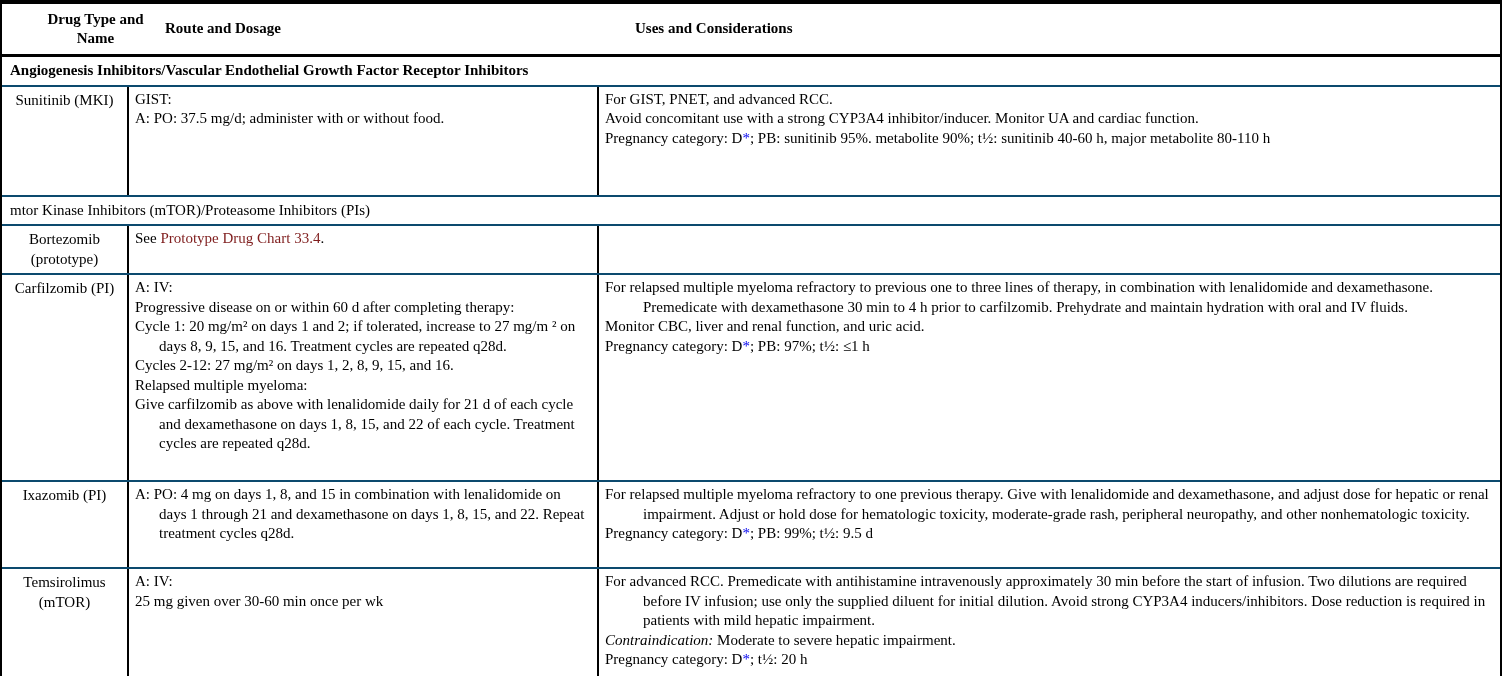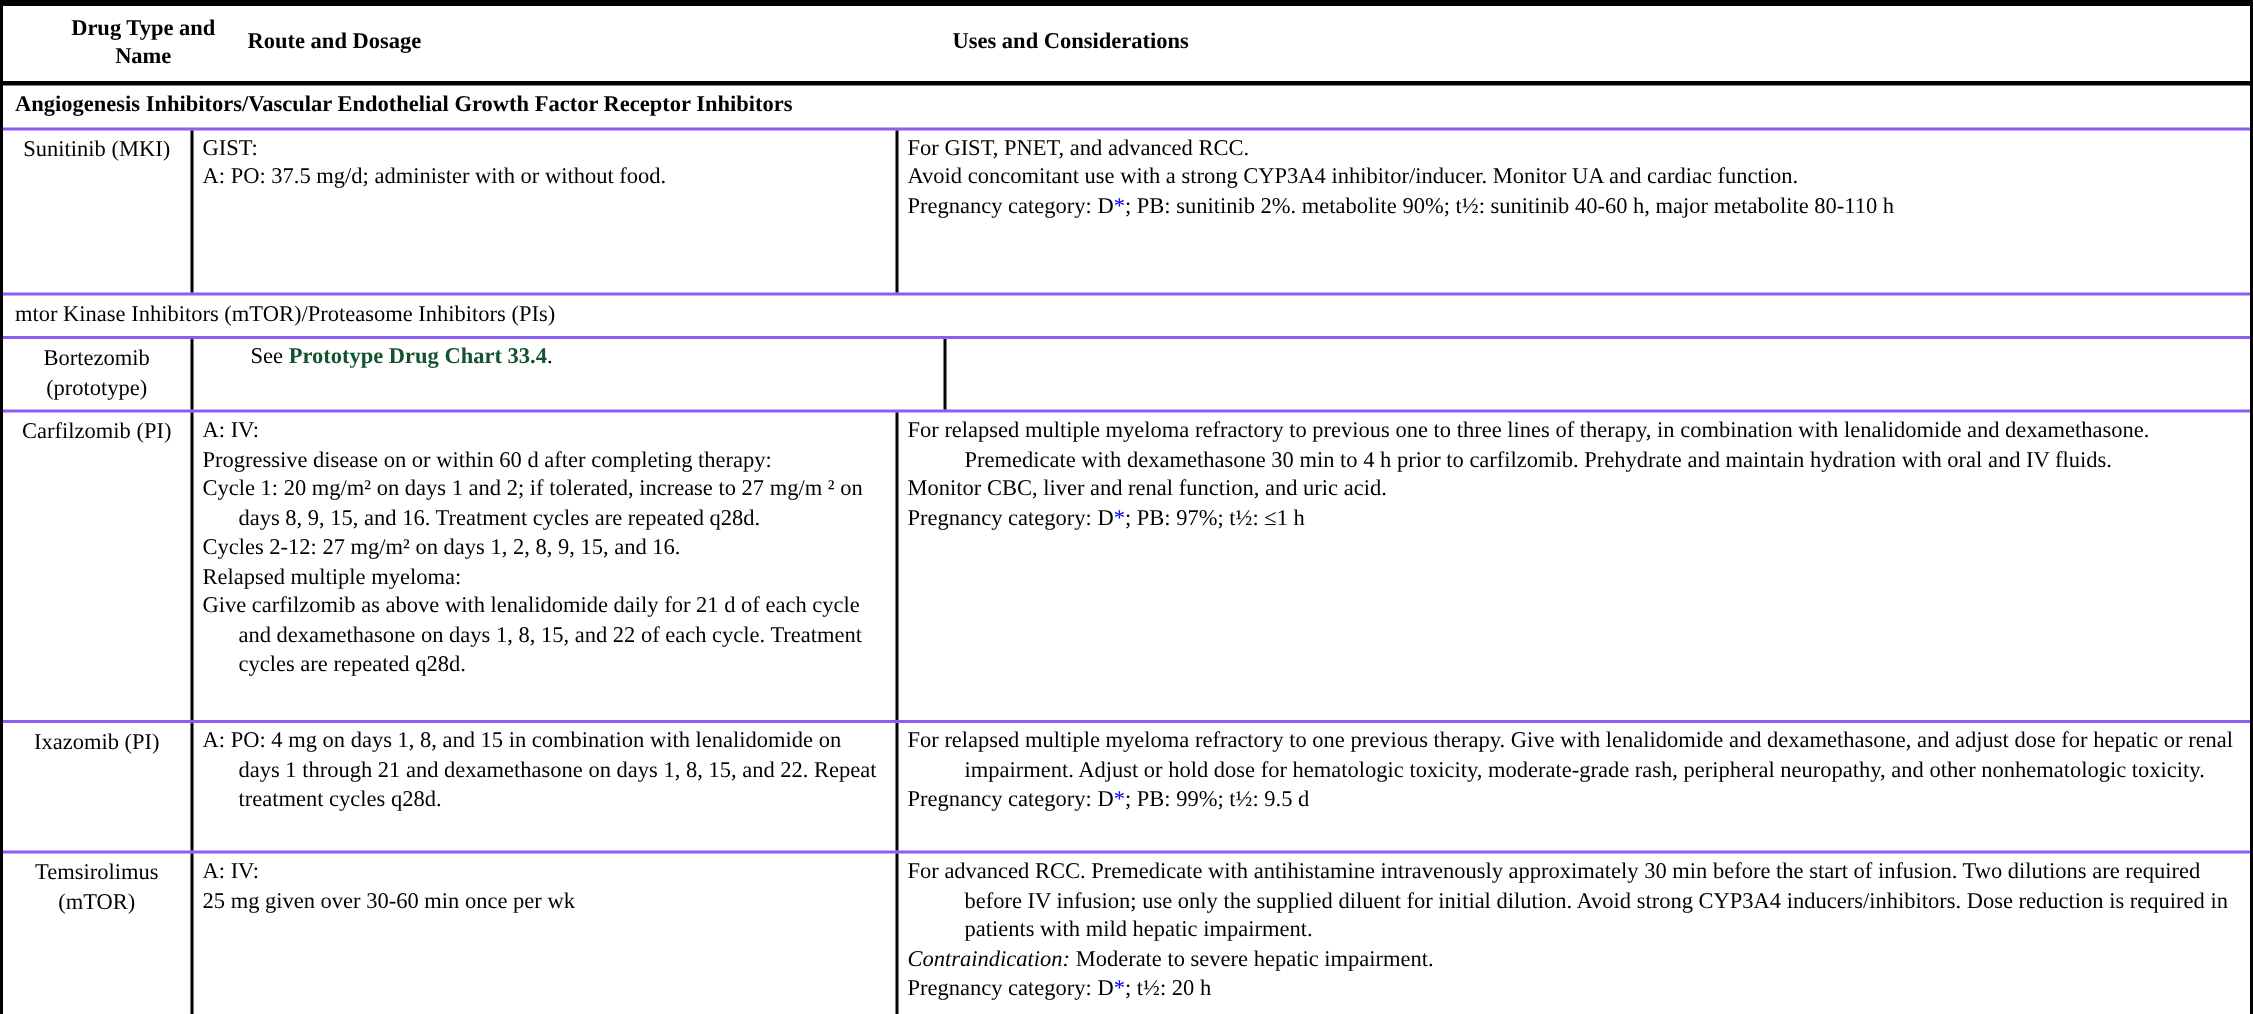--- a/index.html
+++ b/index.html
@@ -14,21 +14,21 @@
     width: 1502px;
     box-sizing: border-box;
     border-left: 2px solid #000;
     border-right: 2px solid #000;
     border-top: 4px solid #000;
     border-bottom: 3px solid #000;
     background: #fff;
   }
   .row {
     display: flex;
-    border-bottom: 2px solid #8b5cf6;
+    border-bottom: 2px solid #0c4a6e;
     align-items: stretch;
   }
   .row.header-row {
     border-bottom: 3px solid #000;
     min-height: 50px;
     padding-left: 30px;
   }
   .row:last-child { border-bottom: none; }
   .c1 {
     flex: 0 0 127px;
@@ -58,25 +58,25 @@
   .section-row {
     display: block;
     box-sizing: border-box;
     padding: 4px 8px;
     min-height: 27px;
   }
   .section-row.bold { font-weight: bold; }
   p { margin: 0; line-height: 19.5px; }
   .hang2 { padding-left: 24px; text-indent: -24px; }
   .hang3 { padding-left: 38px; text-indent: -38px; }
-  .link { color: #14532d; cursor: pointer; font-weight: bold; }
+  .link { color: #7f1d1d; cursor: pointer; }
   .star { color: #0000EE; }
   .ital { font-style: italic; }
   .r-sunitinib    { min-height: 108px; }
-  .r-bortezomib   { min-height: 46px; gap: 32px; }
+  .r-bortezomib   { min-height: 46px; }
   .r-carfilzomib  { min-height: 205px; }
   .r-ixazomib     { min-height: 85px; }
   .r-temsirolimus { min-height: 112px; }
 </style>
 </head>
 <body>
 
 <div class="table">
 
   <div class="row header-row">
@@ -99,21 +99,21 @@
     <div class="c1">
       <p>Sunitinib (MKI)</p>
     </div>
     <div class="c2">
       <p class="hang2">GIST:</p>
       <p class="hang2">A: PO: 37.5 mg/d; administer with or without food.</p>
     </div>
     <div class="c3">
       <p class="hang3">For GIST, PNET, and advanced RCC.</p>
       <p class="hang3">Avoid concomitant use with a strong CYP3A4 inhibitor/inducer. Monitor UA and cardiac function.</p>
-      <p class="hang3"><span>Pregnancy category: D</span><span class="star">*</span><span>; PB: sunitinib 2%. metabolite 90%; t½: sunitinib 40-60 h, major metabolite 80-110 h</span></p>
+      <p class="hang3"><span>Pregnancy category: D</span><span class="star">*</span><span>; PB: sunitinib 95%. metabolite 90%; t½: sunitinib 40-60 h, major metabolite 80-110 h</span></p>
     </div>
   </div>
 
   <div class="row section-row">
     <p>mtor Kinase Inhibitors (mTOR)/Proteasome Inhibitors (PIs)</p>
   </div>
 
   <div class="row drug-row r-bortezomib">
     <div class="c1">
       <p>Bortezomib (prototype)</p>

